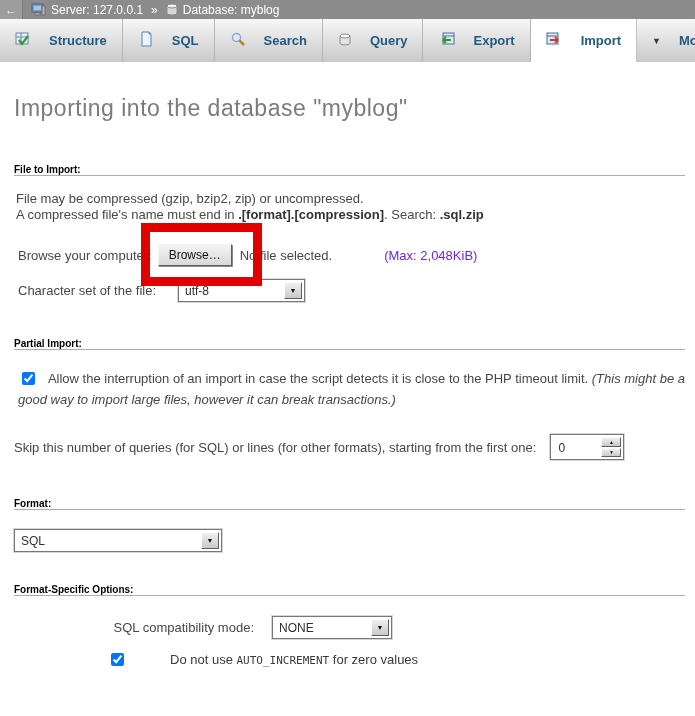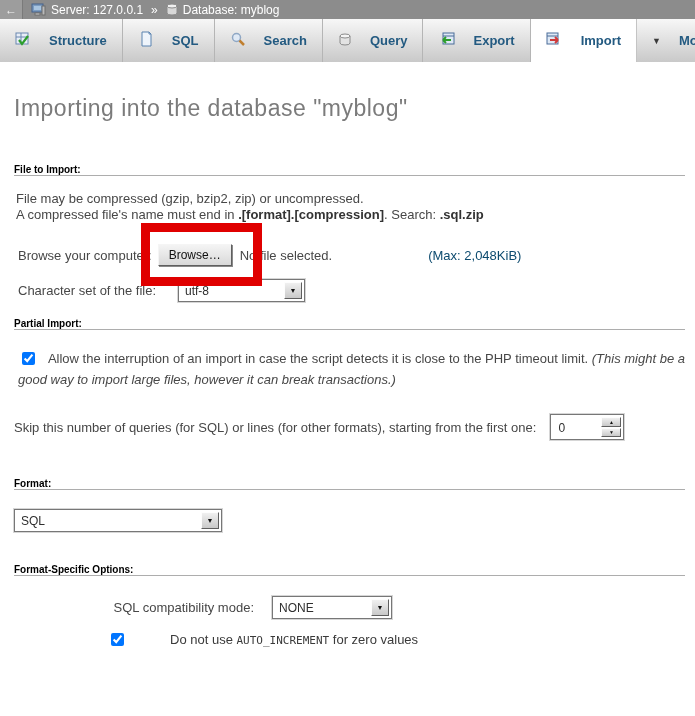--- a/index.html
+++ b/index.html
@@ -39,21 +39,21 @@
   
   .content { padding:0 6px 0 14px; }
   .page-title {
     margin:33px 0 0 0; font-size:23px; font-weight:normal; color:#7b7b7b; letter-spacing:0.5px;
   }
   .section-heading {
     margin:0; font-size:10px; font-weight:bold; color:#000000;
     border-bottom:1px solid #adadad; margin-right:4px;
   }
   .h-file    { margin-top:42px; }
-  .h-partial { margin-top:16px; }
+  .h-partial { margin-top:36px; }
   .h-format  { margin-top:38px; }
   .h-fso     { margin-top:32px; }
 
   .desc { margin:15px 0 0 2px; line-height:16px; color:#474747; }
   .desc b { color:#333; }
 
   .row { display:flex; align-items:center; margin-left:4px; }
   .browse-row { margin-top:21px; }
   .charset-row { margin-top:13px; }
 
@@ -69,21 +69,21 @@
   .browse-wrap { position:relative; display:inline-block; margin-left:6px; }
 
   
   .annotation-rect {
     position:absolute; left:-17px; top:-21px;
     width:103px; height:45px; border:9px solid #e00000;
     box-sizing:content-box; pointer-events:none; z-index:10;
   }
 
   .no-file { margin-left:8px; color:#474747; }
-  .max-note { margin-left:96px; color:#0c4a6e; }
+  .max-note { margin-left:52px; color:#6d28d9; }
 
   
   .sel {
     display:inline-flex; align-items:stretch; background:#fff; height:23px;
     border:1px solid #777; box-shadow:0 0 0 1px #d6d6d6; cursor:pointer;
   }
   .sel-text { flex:1; padding:4px 6px 0; font-size:12px; color:#2e2e2e; overflow:hidden; white-space:nowrap; }
   .sel-btn {
     width:18px; margin:2px; background:linear-gradient(#f0f0f0,#c9c9c9);
     border:1px solid; border-color:#fdfdfd #5f5f5f #5f5f5f #fdfdfd;

